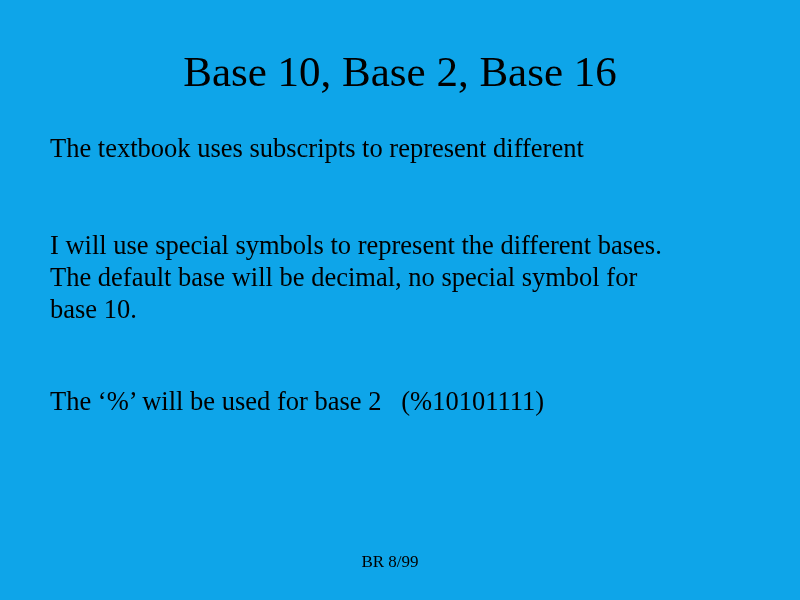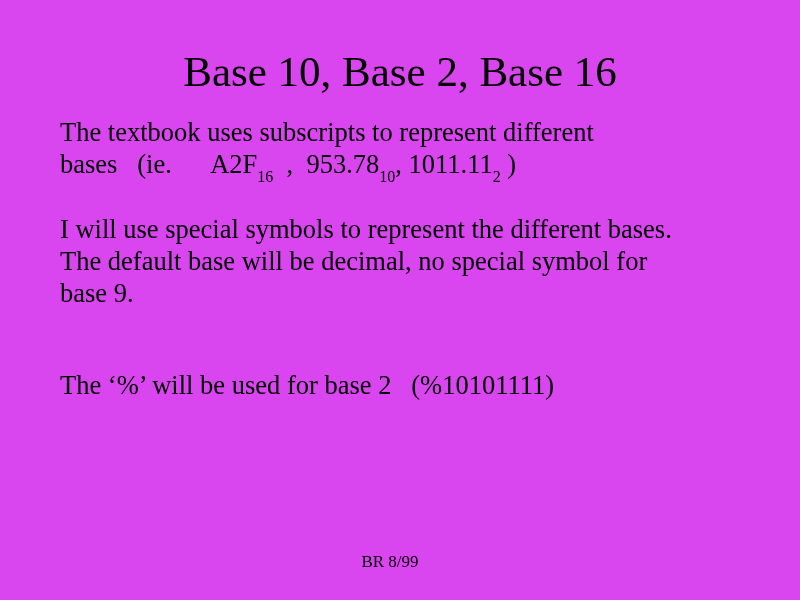--- a/index.html
+++ b/index.html
@@ -8,41 +8,42 @@
     width: 800px;
     height: 600px;
     background: #ffffff;
     overflow: hidden;
   }
   .slide {
     position: absolute;
     left: 0; top: 0;
     width: 800px;
     height: 600px;
-    background: #d946ef;
+    background: #0ea5e9;
     color: #000000;
     font-family: "Liberation Serif", "DejaVu Serif", serif;
   }
   .title {
     position: absolute;
     top: 50px;
     left: 0;
     width: 800px;
     text-align: center;
     font-size: 43px;
     line-height: 43px;
     font-weight: 400;
     white-space: pre;
   }
   .body-text {
     position: absolute;
-    left: 60px;
+    left: 50px;
     font-size: 26.5px;
     line-height: 32px;
     white-space: pre-wrap;
+    margin-top: 16px;
   }
   .p1l1 { top: 116px; }
   .p1l2 { top: 148px; }
   .p2   { top: 213px; }
   .p3   { top: 320px; }
   .p4   { top: 369px; text-align: center; }
   .p5   { top: 435px; }
   .sub {
     font-size: 16px;
     vertical-align: -9px;
@@ -61,25 +62,24 @@
 </style>
 </head>
 <body>
 
 <div class="slide">
 
   <div class="title">Base 10, Base 2, Base 16</div>
 
   <div class="body-text p1l1">The textbook uses subscripts to represent different</div>
 
-  <div class="body-text p1l2"><span>bases   (ie.      A2F</span><span class="sub">16</span><span>  ,  953.78</span><span class="sub">10</span><span>, 1011.11</span><span class="sub">2</span><span> )</span></div>
 
   <div class="body-text p2">I will use special symbols to represent the different bases.
 The default base will be decimal, no special symbol for
-base 9.</div>
+base 10.</div>
 
 
   <div class="body-text p4">The ‘%’ will be used for base 2   (%10101111)</div>
 
 
   <div class="footer">BR 8/99</div>
 
 </div>
 
 </body></html>

